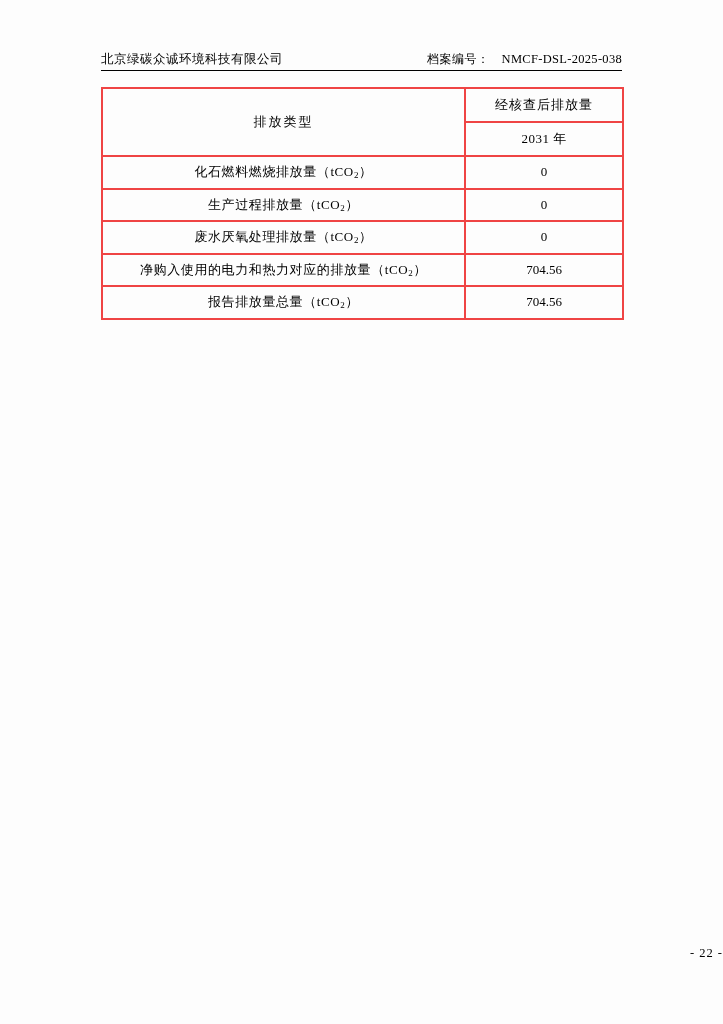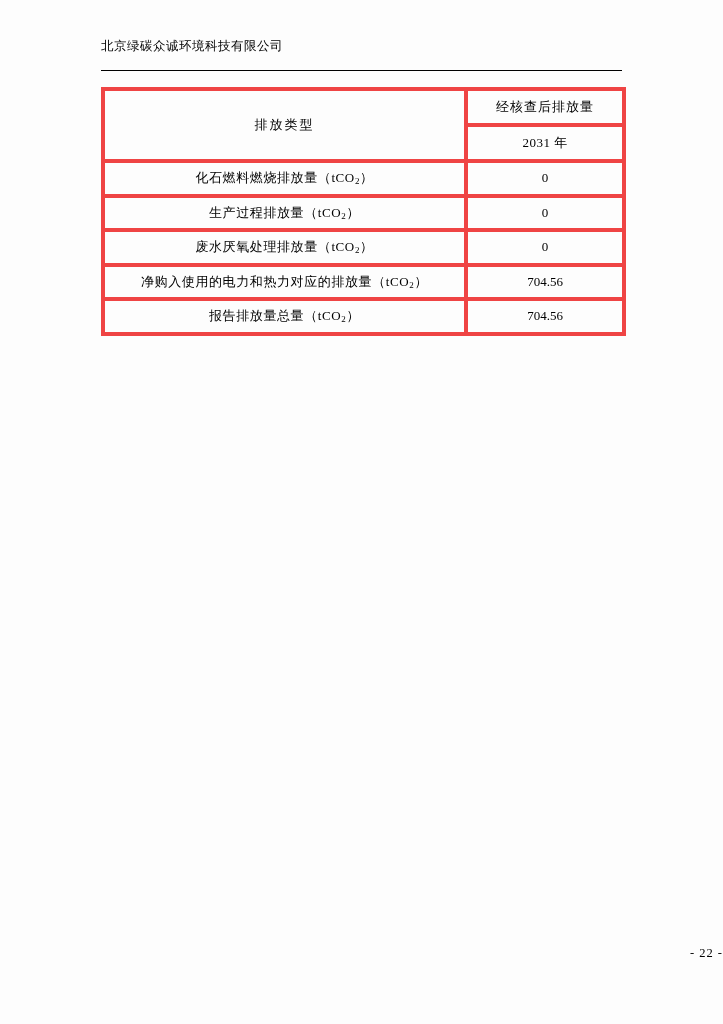--- a/index.html
+++ b/index.html
@@ -19,21 +19,21 @@
     position: relative;
     width: 723px;
     height: 1024px;
     box-sizing: border-box;
     background: #fdfdfd;
   }
 
   
   .header {
     position: absolute;
-    top: 38px;
+    top: 51px;
     left: 101px;
     width: 521px;
     display: flex;
     align-items: baseline;
     justify-content: space-between;
     font-size: 12.5px;
   }
   .header-left {
     font-family: "Liberation Serif", "DejaVu Serif", serif;
     letter-spacing: 0.5px;
@@ -69,21 +69,21 @@
     top: 87px;
     left: 101px;
     width: 521px;
   }
   table.emissions {
     border-collapse: collapse;
     width: 521px;
     table-layout: fixed;
   }
   table.emissions td, table.emissions th {
-    border: 4px solid #ef4444;
+    border: 2px solid #ef4444;
     text-align: center;
     vertical-align: middle;
     font-size: 13px;
     font-weight: normal;
     padding: 0;
   }
   .col-type { width: 363px; }
   .col-val  { width: 158px; }
 
   .head-cell {
@@ -128,20 +128,24 @@
     letter-spacing: 1px;
   }
 </style>
 </head>
 <body>
 
 <div class="page">
 
   <div class="header">
     <div class="header-left">北京绿碳众诚环境科技有限公司</div>
+    <div class="header-right">
+      <span class="label">档案编号：</span>
+      <span class="code">NMCF-DSL-2025-038</span>
+    </div>
   </div>
   <div class="header-rule"></div>
 
   <div class="table-wrap">
     <table class="emissions">
       <colgroup>
         <col class="col-type">
         <col class="col-val">
       </colgroup>
       <tbody id="table-body">

